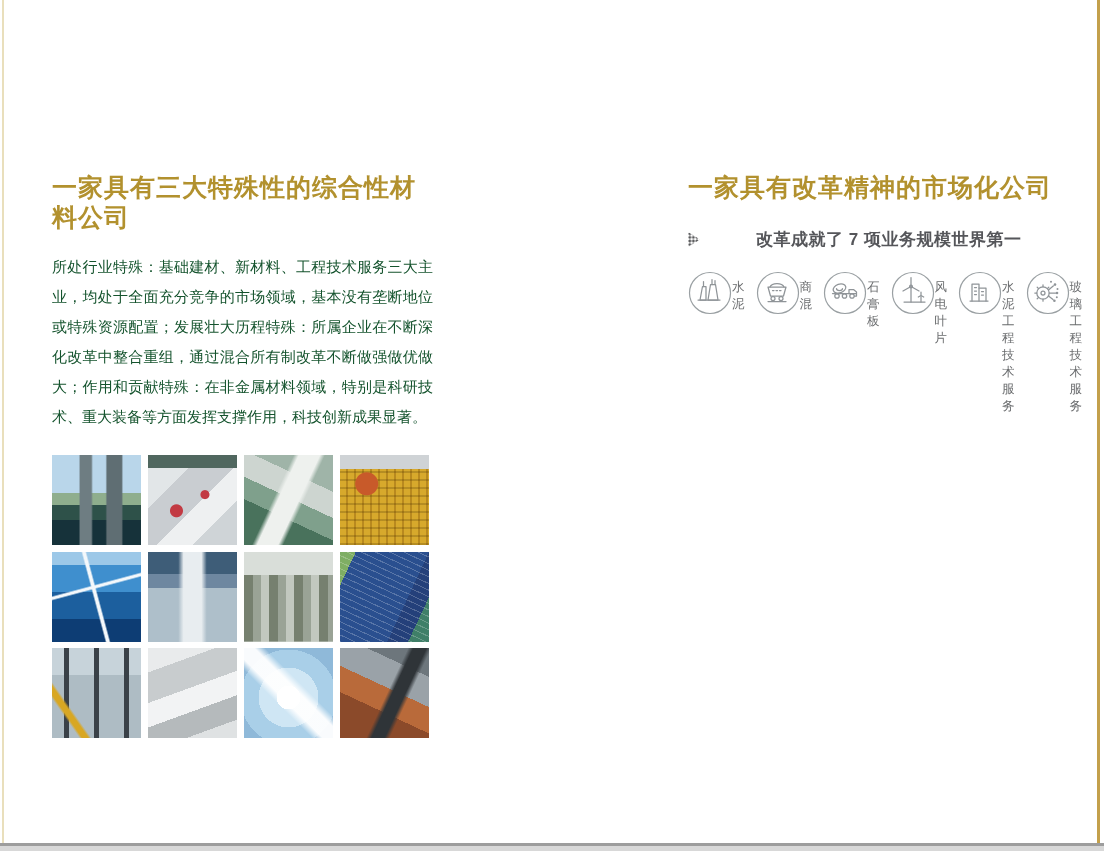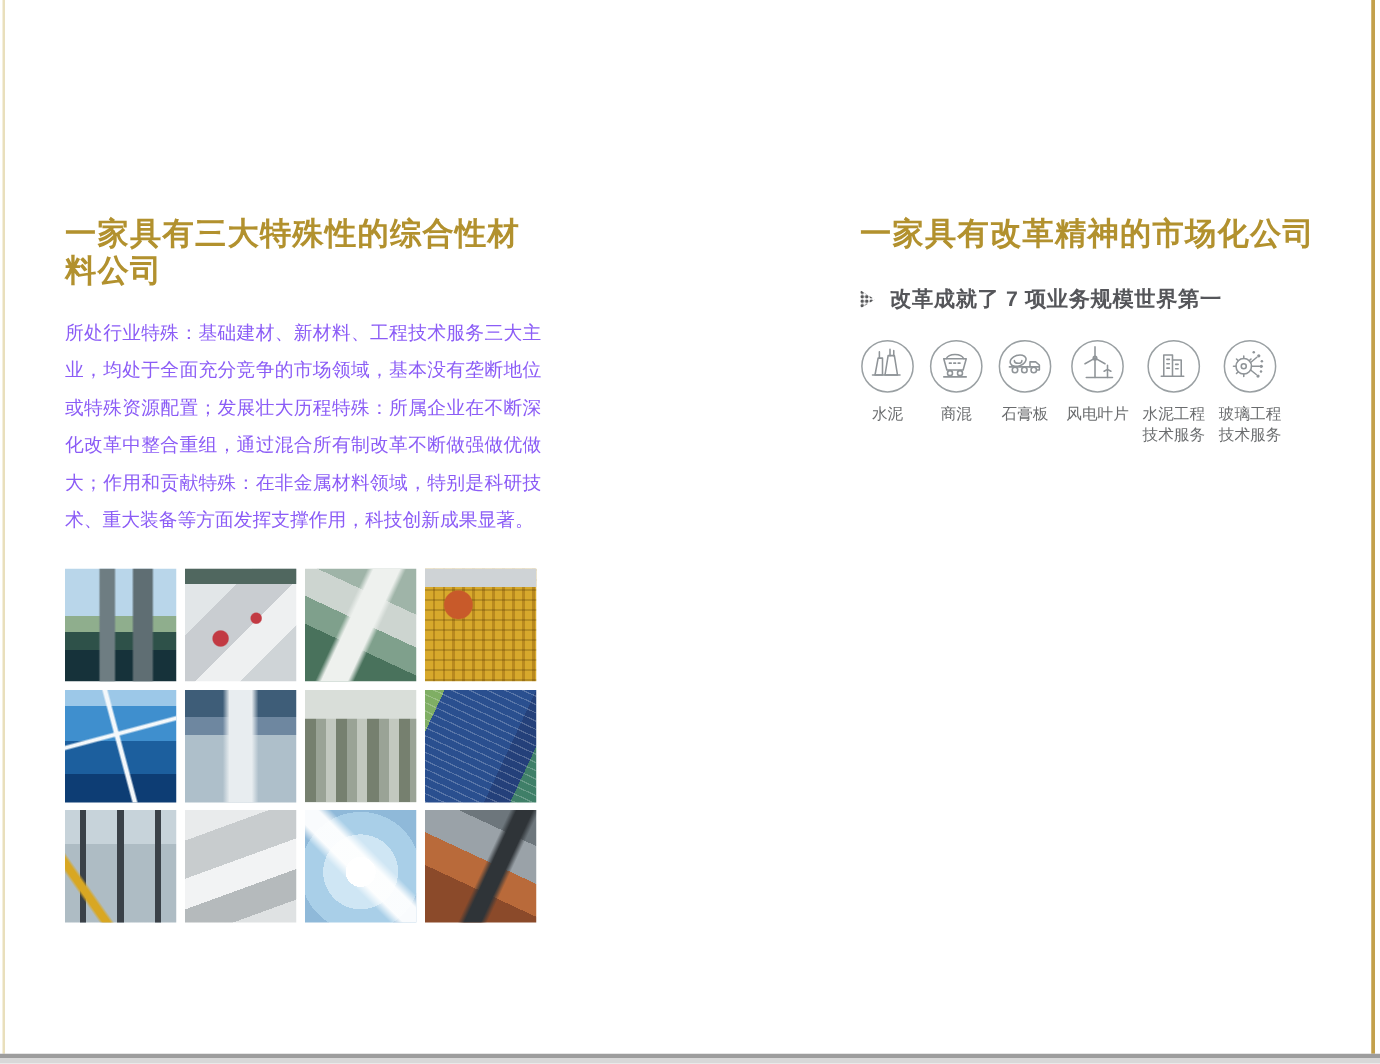--- a/index.html
+++ b/index.html
@@ -21,36 +21,36 @@
   
   .col { position: absolute; top: 172px; }
   .col-left  { left: 52px;  width: 381px; }
   .col-right { left: 688px; width: 387px; }
 
   h1.section-title {
     font-size: 25px; font-weight: 700; color: #b2912e;
     letter-spacing: 1px; line-height: 30px; margin-bottom: 20px;
   }
   p.body-text {
-    font-size: 15px; line-height: 30px; color: #8b5cf6;
+    font-size: 15px; line-height: 30px; color: #14532d;
     text-align: justify; margin-bottom: 15px; margin-top: 16px;
   }
 
   
-  .subtitle-row { display: flex; align-items: center; margin-top: 26px; }
+  .subtitle-row { display: flex; align-items: center; margin-top: 26px; gap: 44px; }
   .bullet-arrow {
     width: 12px; height: 15px; margin-right: 12px; flex: 0 0 auto;
     background: radial-gradient(circle, #58595b 1.1px, transparent 1.7px) 0 0 / 3.6px 3.6px;
     clip-path: polygon(0 0, 100% 50%, 0 100%);
   }
   .subtitle-text { font-size: 17px; font-weight: 700; color: #55565a; letter-spacing: 0.5px; }
 
   
   .biz-row { display: flex; margin-top: 20px; align-items: flex-start; }
-  .biz-item { display: flex; flex-direction: column; align-items: center; margin-right: 11px; }
+  .biz-item { display: flex; flex-direction: row; margin-right: 11px; }
   .biz-item:last-child { margin-right: 0; }
   .biz-circle { display: block; width: 44px; height: 44px; }
   .biz-circle svg { display: block; }
   .biz-label {
     margin-top: 8px; font-size: 12.5px; line-height: 17px; color: #6a6c6e;
     text-align: center; white-space: pre-line;
   }
 
   
   .gallery {

